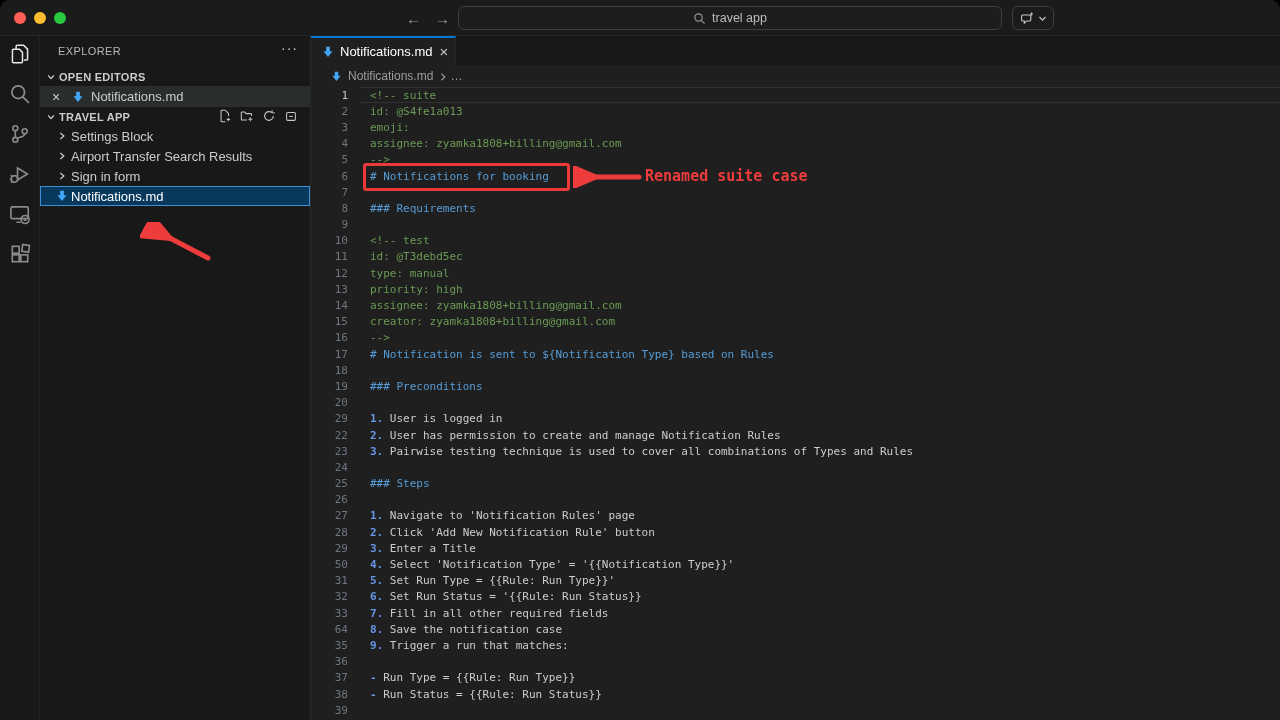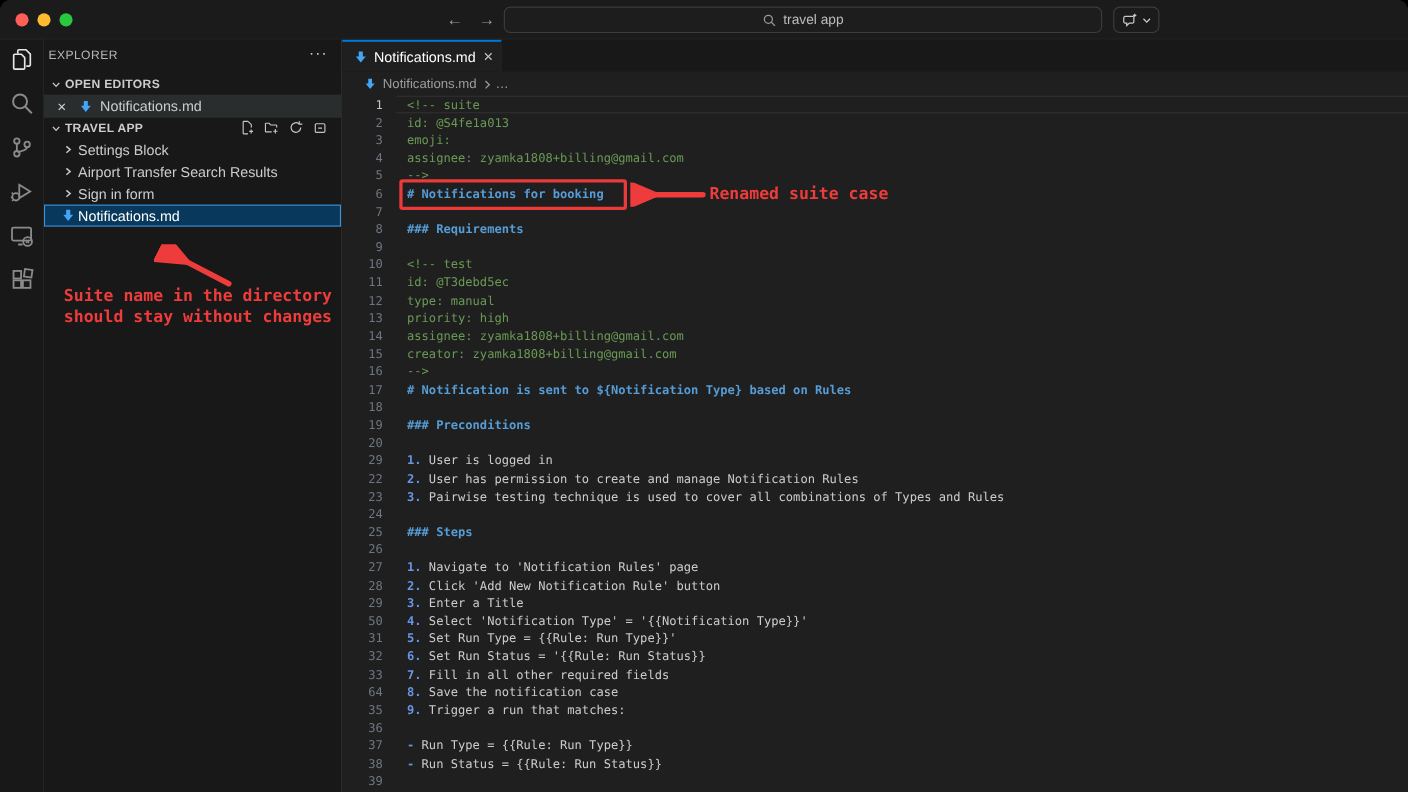--- a/index.html
+++ b/index.html
@@ -30,21 +30,21 @@
   .activitybar { width:40px; background:#181818; border-right:1px solid #232323; display:flex;
                  flex-direction:column; align-items:center; padding-top:8px; gap:16px; flex:none; }
   .ab-item { width:24px; height:24px; display:flex; align-items:center; justify-content:center; color:#8a8a8a; }
   .ab-item.active { color:#e7e7e7; }
   .ab-item svg { width:22px; height:22px; }
 
   
   .sidebar { width:271px; background:#181818; border-right:1px solid #2a2a2a; position:relative;
              color:#cccccc; font-size:13px; flex:none; }
   .sb-title { position:absolute; top:0; left:0; right:0; height:30px; display:flex; align-items:center; }
-  .sb-title .t { margin-left:4px; font-size:11px; letter-spacing:.4px; color:#b6b6b6; }
+  .sb-title .t { margin-left:18px; font-size:11px; letter-spacing:.4px; color:#b6b6b6; }
   .sb-title .more { position:absolute; right:12px; top:4px; color:#cfcfcf; font-size:14px; letter-spacing:1px; }
   .sect-head { position:absolute; left:0; right:0; height:18px; display:flex; align-items:center; }
   .sect-head .chev { margin-left:6px; width:10px; height:10px; color:#cccccc; }
   .sect-head .lbl { margin-left:3px; font-size:11px; font-weight:bold; letter-spacing:.3px; color:#cccccc; }
   .sect-actions { position:absolute; right:12px; top:1px; display:flex; gap:8px; color:#c5c5c5; }
   .sect-actions svg { width:14px; height:14px; }
   .oe-row { position:absolute; top:50px; left:0; right:0; height:21px; background:#2a2d2e;
             display:flex; align-items:center; }
   .oe-row .close-x { margin-left:12px; width:12px; color:#cfcfcf; font-size:14px; line-height:12px; }
   .oe-row .fic { margin-left:8px; width:12px; height:12px; }
@@ -69,21 +69,21 @@
   .breadcrumb .fic { width:11px; height:11px; }
   .breadcrumb .nm { margin:0 3px 0 6px; }
   .breadcrumb .bsep { width:10px; height:10px; color:#9d9d9d; margin:1px 2px 0 2px; }
 
   .code { position:absolute; top:51px; left:0; right:0; font-family:"DejaVu Sans Mono", monospace; font-size:11px; }
   .code-row { height:16.2px; display:flex; align-items:center; }
   .code-row .ln { width:37px; text-align:right; color:#6e7681; flex:none; }
   .code-row.current .ln { color:#c6c6c6; }
   .code-row .ct { margin-left:22px; white-space:pre; }
   .tok-comment { color:#6a9955; }
-  .tok-heading { color:#569cd6; font-weight:bold; }
+  .tok-heading { color:#569cd6; font-weight:normal; }
   .tok-marker  { color:#6796e6; font-weight:bold; }
   .tok-plain   { color:#cccccc; }
   .current-line-border { position:absolute; top:51px; height:16px; left:49px; right:0;
                          border-top:1px solid #303031; border-bottom:1px solid #303031; pointer-events:none; }
 
   
   .red-box { position:absolute; left:52px; top:127px; width:207px; height:28px;
              border:3px solid #ea3a3a; border-radius:3px; pointer-events:none; }
   .anno { color:#ee3c3c; font-family:"DejaVu Sans Mono", monospace; font-weight:bold; font-size:15px; line-height:19px; }
   .anno-editor-text { position:absolute; left:334px; top:131px; white-space:nowrap; }
@@ -255,24 +255,20 @@
         </div>
 
       <svg class="anno-side-arrow" width="84" height="48">
         <defs>
             <marker id="ah2" markerWidth="7" markerHeight="7" refX="3.2" refY="3.5" orient="auto">
               <polygon points="0,3.5 7,0.6 7,6.4" fill="#ee3c3c"></polygon>
             </marker>
           </defs>
         <line x1="68" y1="36" x2="22" y2="12" stroke="#ee3c3c" stroke-width="5" stroke-linecap="round" marker-end="url(#ah2)"></line>
       </svg>
-      <div class="anno anno-side-text">
-        <div>Suite name in the directory</div>
-        <div>should stay without changes</div>
-      </div>
     </div>
 
     <div class="editor">
       <div class="tabbar">
         <div class="tab">
           <svg class="fic md-ic" viewBox="0 0 16 16">
               <polygon points="5.5,1 10.5,1 10.5,7 14,7 8,14.5 2,7 5.5,7"></polygon>
             </svg>
           <span class="lbl">Notifications.md</span>
           <span class="close-x">×</span>

